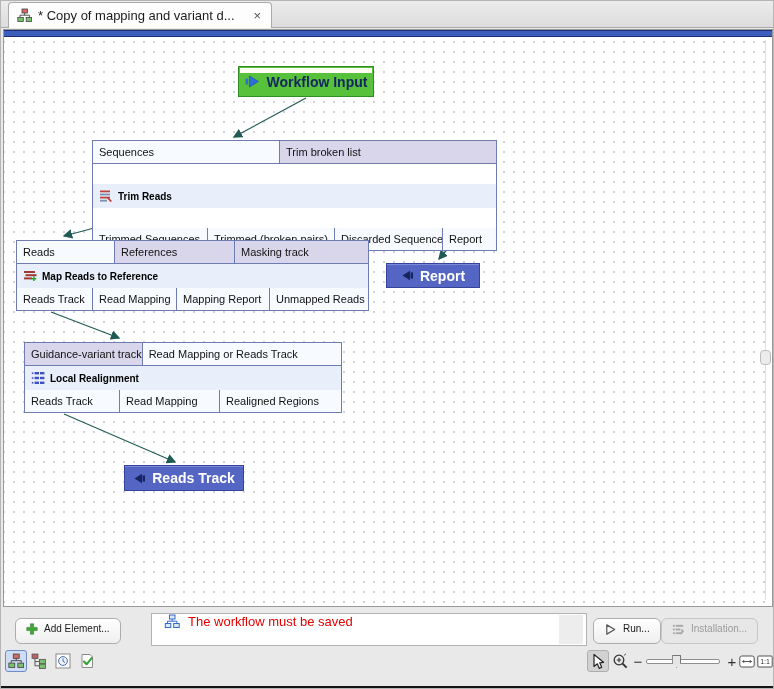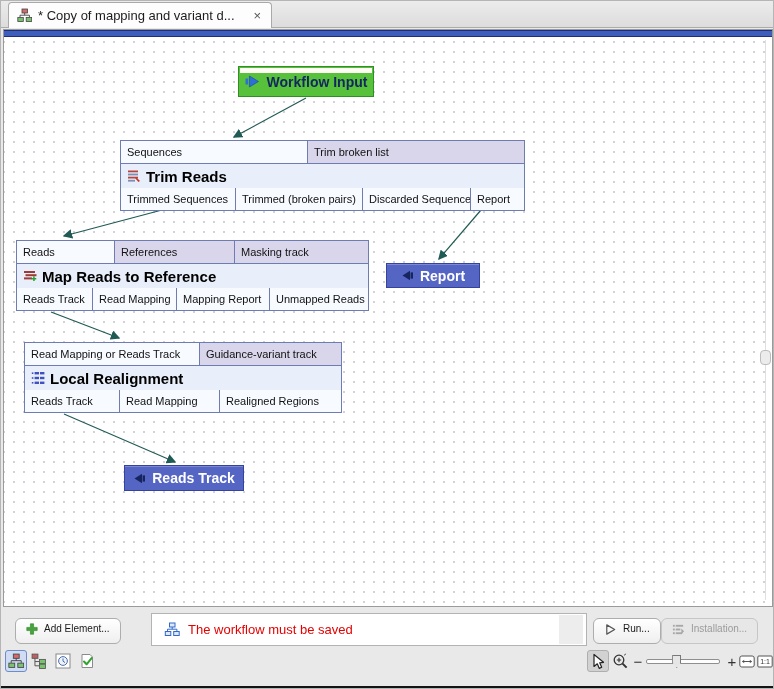--- a/index.html
+++ b/index.html
@@ -36,36 +36,36 @@
 
   
   .node{position:absolute;border:1px solid var(--nb);background:#fff;display:flex;flex-direction:column;}
   .node .row{display:flex;border-bottom:1px solid var(--nb);}
   .node .row:last-child{border-bottom:none;}
   .node .cell{height:22px;display:flex;align-items:center;padding-left:6px;font-size:11px;color:#111;
     border-right:1px solid var(--nb);background:var(--cellw);white-space:nowrap;overflow:hidden;}
   .node .cell:last-child{border-right:none;flex:1;}
   .node .cell.unconnected{background:var(--lav);}
   .node .trow{height:24px;display:flex;align-items:center;background:var(--titlebg);gap:5px;padding-left:6px;}
-  .node .trow span{font-size:15px;font-weight:bold;color:#000;}
+  .node .trow span{font-size:10px;font-weight:bold;color:#000;}
 
   .io-node{position:absolute;display:flex;align-items:center;justify-content:center;gap:6px;
     font-size:14px;font-weight:bold;}
   .green-node{background:#57c13c;border:1px solid #2f8f25;color:#14265e;}
   .green-node .topstrip{position:absolute;left:1px;right:1px;top:1px;height:5px;background:#fdfdf4;}
   .blue-node{background:#5565c4;border:1px solid #35439b;color:#ffffff;box-shadow:inset 0 1px 0 #7c89d6;}
 
   
   .toolbar{position:absolute;left:0;top:606px;width:100%;height:42px;background:#e9e9e9;}
   .btn{position:absolute;height:26px;display:flex;align-items:flex-start;gap:6px;padding:4px 10px;
     background:linear-gradient(#ffffff,#efefef);border:1px solid #adadad;border-radius:6px;
     font-size:10px;color:#1a1a1a;cursor:pointer;}
   .btn.disabled{background:#e7e7e7;border-color:#c6c6c6;color:#9b9b9b;cursor:default;}
   .statusbox{position:absolute;left:150px;top:6px;width:436px;height:33px;background:#ffffff;
-    border:1px solid #b3b3b3;display:flex;align-items:center;gap:8px;padding-left:12px;}
+    border:1px solid #b3b3b3;display:flex;align-items:flex-start;gap:8px;padding-left:12px;}
   .statusbox .shade{position:absolute;right:3px;top:1px;width:24px;height:29px;background:#ededed;}
   .status-text{font-size:13px;color:#e60000;}
 
   
   .statusrow{position:absolute;left:0;top:648px;width:100%;height:26px;background:#e9e9e9;}
   .mini{position:absolute;top:1px;width:22px;height:22px;display:flex;align-items:center;justify-content:center;
     border:1px solid transparent;border-radius:3px;cursor:pointer;}
   .mini.selected{border-color:#6d8cc9;background:#cfdcf3;}
   .mini.graysel{background:#d2d2d2;border-color:#aeaeae;}
   .zsign{position:absolute;top:1px;font-size:15px;color:#333;width:14px;height:22px;display:flex;
@@ -112,21 +112,21 @@
 
     <div class="io-node green-node" style="left:234px;top:36px;width:136px;height:31px;">
       <div class="topstrip"></div>
       <svg width="16" height="13" viewBox="0 0 16 13">
         <rect x="0.5" y="3.5" width="2.6" height="6" fill="#2e6fd6"></rect>
         <path d="M4.4 1 L13.5 6.5 L4.4 12 Z" fill="#2e6fd6" stroke="#1c4fa8" stroke-width="0.7"></path>
       </svg>
       <span>Workflow Input</span>
     </div>
 
-    <div class="node" style="left:116px;top:110px;width:405px;">
+    <div class="node" style="left:88px;top:110px;width:405px;gap:20px;">
       <div class="row">
         <div class="cell" style="width:187px;">
           <span>Sequences</span>
           </div>
         <div class="cell unconnected">
           <span>Trim broken list</span>
           </div>
       </div>
       <div class="trow">
         <svg width="14" height="14" viewBox="0 0 14 14">
@@ -194,25 +194,25 @@
     <div class="io-node blue-node" style="left:382px;top:233px;width:94px;height:25px;">
       <svg width="13" height="11" viewBox="0 0 13 11">
         <path d="M9 0.8 L1.5 5.5 L9 10.2 Z" fill="#17255f"></path>
         <rect x="9.6" y="2.4" width="2.4" height="6.2" fill="#17255f"></rect>
       </svg>
       <span>Report</span>
     </div>
 
     <div class="node" style="left:20px;top:312px;width:318px;">
       <div class="row">
+        <div class="cell unconnected">
+          <span>Guidance-variant track</span>
+          </div>
         <div class="cell" style="width:175px;">
           <span>Read Mapping or Reads Track</span>
-          </div>
-        <div class="cell unconnected">
-          <span>Guidance-variant track</span>
           </div>
       </div>
       <div class="trow">
         <svg width="14" height="14" viewBox="0 0 14 14">
           <g fill="#4050c0">
             <rect x="0.8" y="1.4" width="1.6" height="1.6"></rect>
               <rect x="0.8" y="6.2" width="1.6" height="1.6"></rect>
               <rect x="0.8" y="11" width="1.6" height="1.6"></rect>
             <rect x="3.6" y="1" width="4.4" height="2.4"></rect>
               <rect x="9" y="1" width="4.4" height="2.4"></rect>

